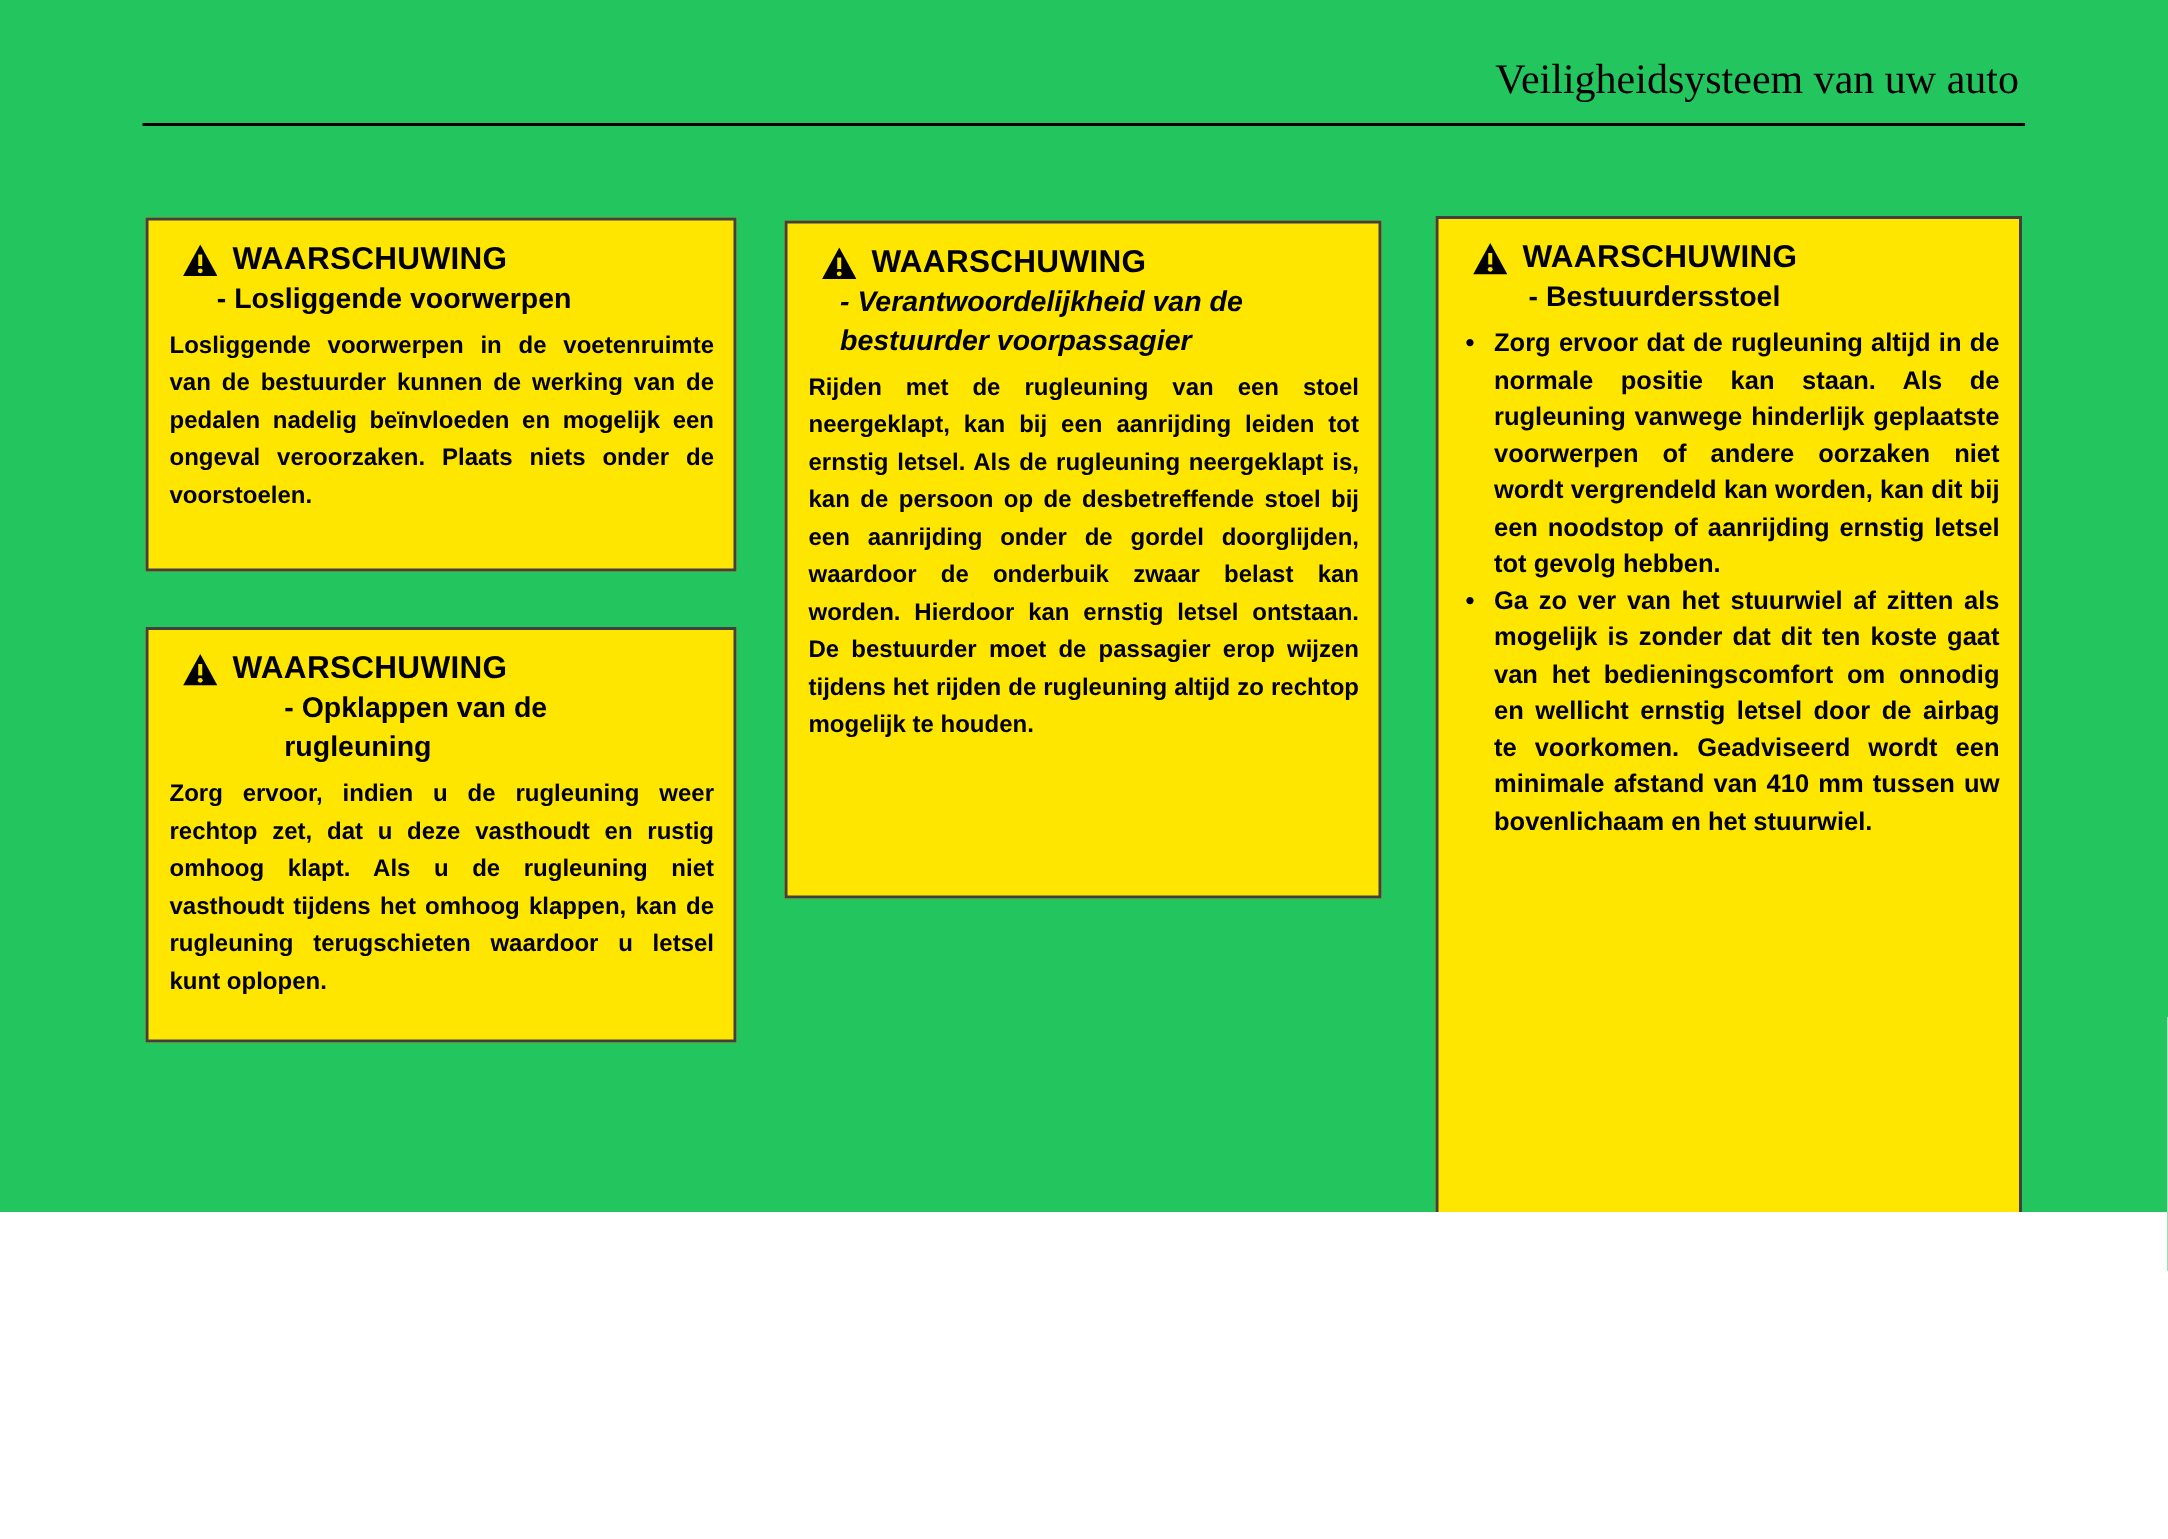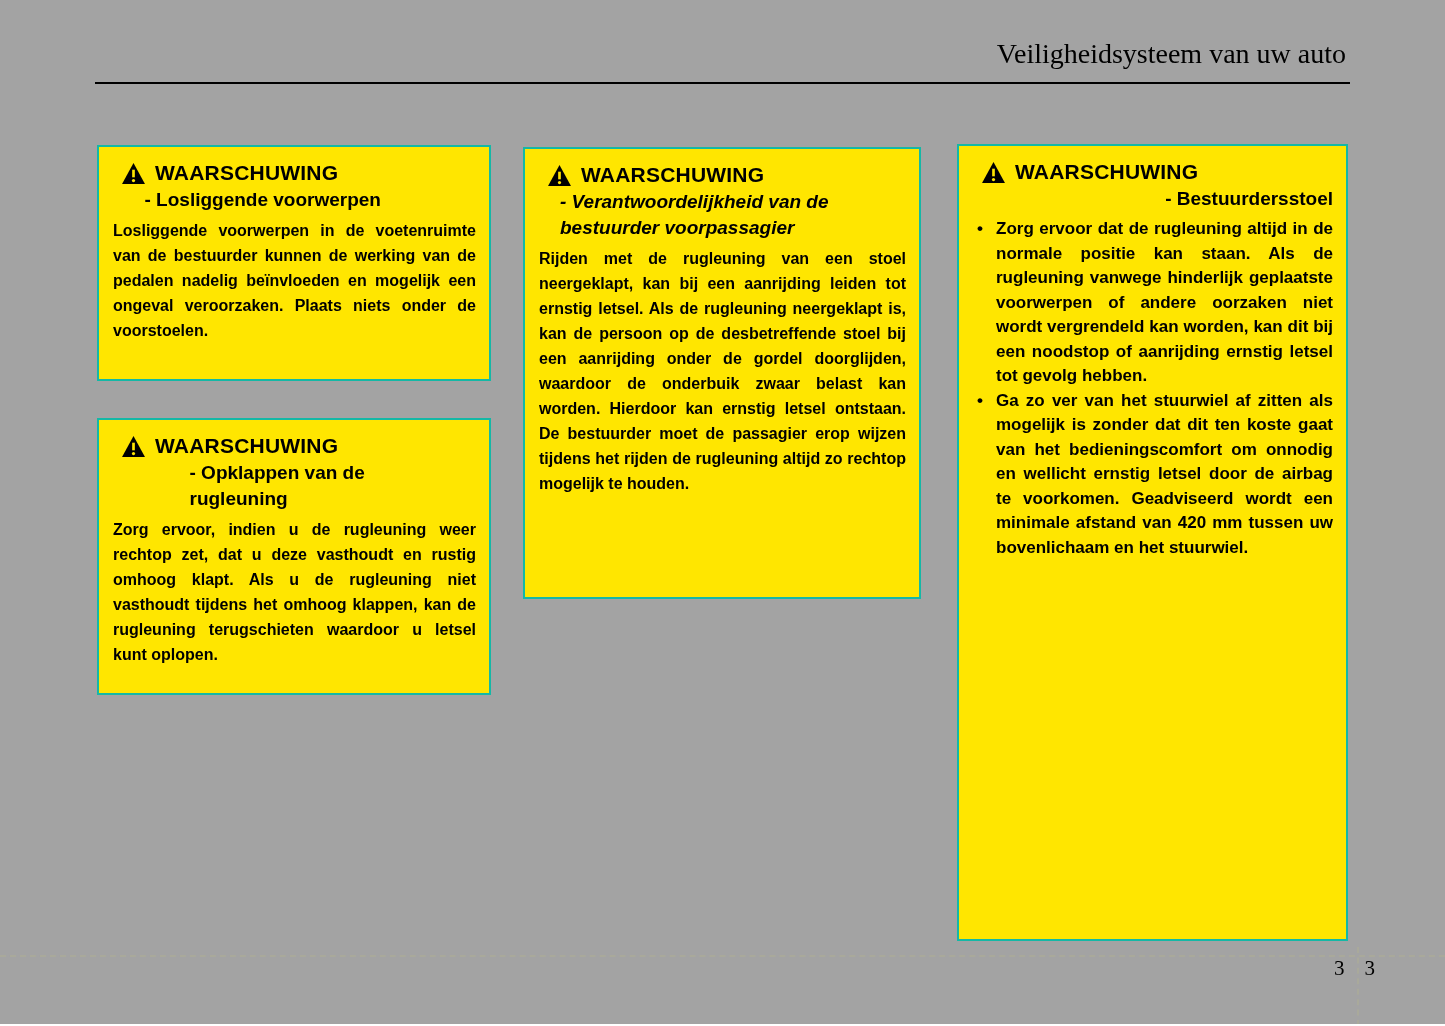--- a/index.html
+++ b/index.html
@@ -1,48 +1,48 @@
 <!DOCTYPE html>
 <html><head>
 <meta charset="utf-8">
 <style>
   * { margin:0; padding:0; box-sizing:border-box; }
   html,body { background:#ffffff; }
   .page {
-    position:relative; width:1445px; height:1024px; background:#a3a3a3;
+    position:relative; width:1445px; height:808px; background:#22c55e;
     font-family:"Liberation Sans", sans-serif; color:#000; overflow:hidden;
   }
   .header-title {
     position:absolute; top:38px; right:99px;
     font-family:"Liberation Serif", serif; font-size:28px; color:#000;
   }
   .header-rule {
     position:absolute; top:82px; left:95px; width:1255px;
     border-top:2px solid #000;
   }
   .warnbox {
-    position:absolute; background:#ffe600; border:2px solid #14b8a6;
+    position:absolute; background:#ffe600; border:2px solid #404040;
     padding:12px 13px 10px 14px; font-weight:bold;
   }
   .box1 { left:97px;  top:145px; width:394px; height:236px; }
   .box2 { left:97px;  top:418px; width:394px; height:277px; }
   .box3 { left:523px; top:147px; width:398px; height:452px; }
   .box4 { left:957px; top:144px; width:391px; height:797px; }
   .warn-title-row { display:flex; align-items:center; gap:10px; padding-left:9px; margin-top:2px; }
   .warn-icon { display:inline-flex; }
   .warn-icon svg { display:block; }
   .warn-title { font-size:21px; font-weight:bold; letter-spacing:0.2px; }
   .warn-subtitle {
     font-size:19px; font-weight:bold; text-align:left;
     line-height:26px; margin:2px auto 5px;
   }
   .box1 .warn-subtitle { max-width:300px; }
   .box2 .warn-subtitle { max-width:210px; }
   .box3 .warn-subtitle { max-width:325px;font-style:italic; }
-  .box4 .warn-subtitle { text-align:right; padding-left:46px; margin:2px 0 5px; max-width:none; }
+  .box4 .warn-subtitle { text-align:left; padding-left:46px; margin:2px 0 5px; max-width:none; }
   .warn-body { font-size:16px; line-height:25px; text-align:justify; }
   .warn-list { list-style:none; margin-top:1px; }
   .warn-list li {
     position:relative; padding-left:23px;
     font-size:17px; line-height:24.5px; text-align:justify;
   }
   .warn-list li::before { content:"\2022"; position:absolute; left:4px; }
   .footer-hline {
     position:absolute; left:0; top:955px; width:1445px;
     border-top:2px dashed #a9a99b;
@@ -117,21 +117,21 @@
             <path d="M12 0 L24 22 L0 22 Z" fill="#000"></path>
             <rect x="10.6" y="7" width="2.8" height="8" fill="#ffe600"></rect>
             <circle cx="12" cy="18.4" r="1.7" fill="#ffe600"></circle>
           </svg>
       </span>
       <span class="warn-title">WAARSCHUWING</span>
     </div>
     <div class="warn-subtitle">- Bestuurdersstoel</div>
     <ul class="warn-list">
       <li>Zorg ervoor dat de rugleuning altijd in de normale positie kan staan. Als de rugleuning vanwege hinderlijk geplaatste voorwerpen of andere oorzaken niet wordt vergrendeld kan worden, kan dit bij een noodstop of aanrijding ernstig letsel tot gevolg hebben.</li>
-      <li>Ga zo ver van het stuurwiel af zitten als mogelijk is zonder dat dit ten koste gaat van het bedieningscomfort om onnodig en wellicht ernstig letsel door de airbag te voorkomen. Geadviseerd wordt een minimale afstand van 420 mm tussen uw bovenlichaam en het stuurwiel.</li>
+      <li>Ga zo ver van het stuurwiel af zitten als mogelijk is zonder dat dit ten koste gaat van het bedieningscomfort om onnodig en wellicht ernstig letsel door de airbag te voorkomen. Geadviseerd wordt een minimale afstand van 410 mm tussen uw bovenlichaam en het stuurwiel.</li>
     </ul>
   </div>
 
   <div class="footer-hline"></div>
   <div class="footer-vline"></div>
   <div class="page-number">
     <span>3</span>
     <span>3</span>
   </div>
 

